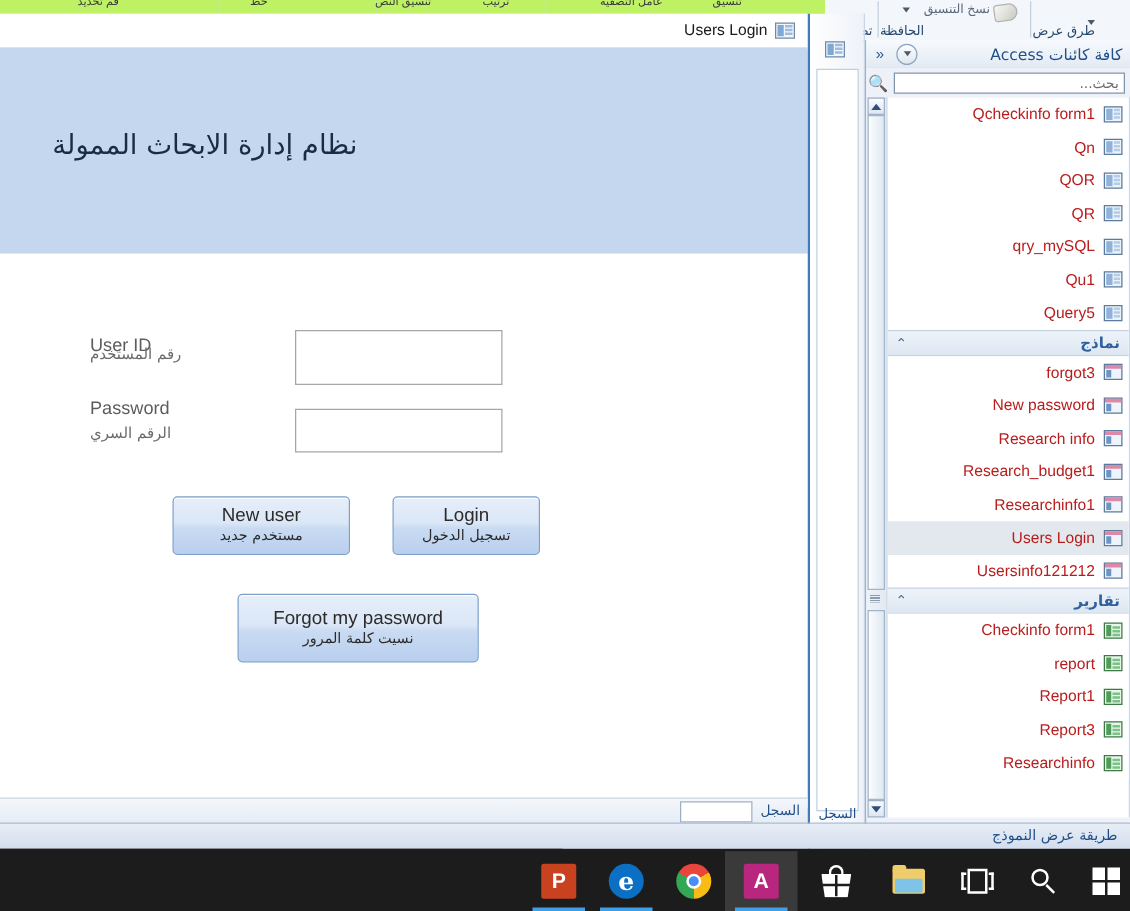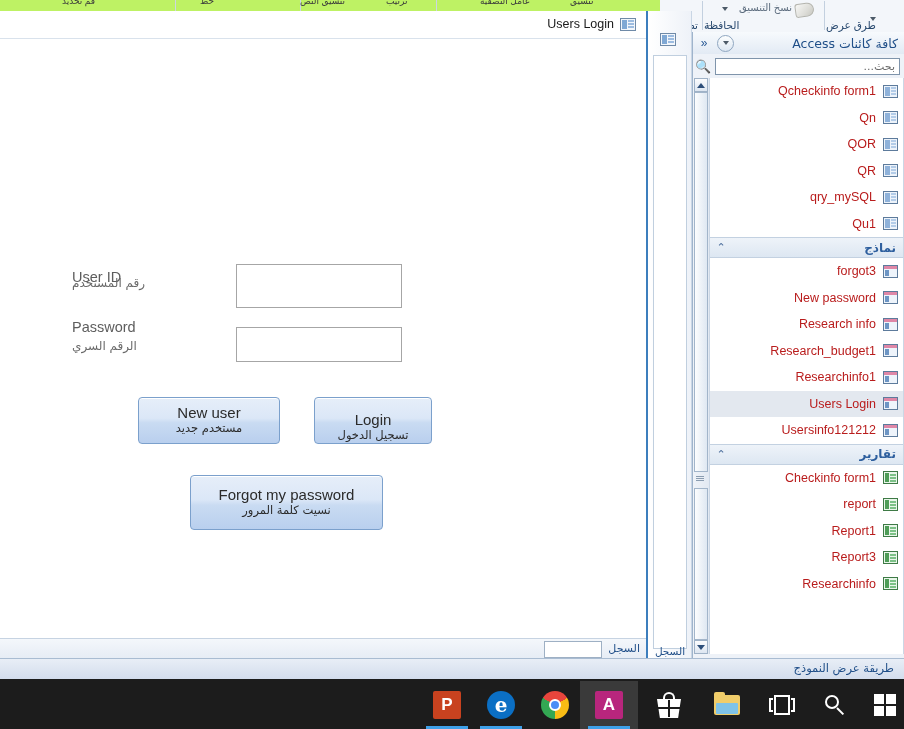--- a/index.html
+++ b/index.html
@@ -508,37 +508,40 @@
 
   <div class="formwin">
 
     <div class="doc-tabstrip">
       <div class="doc-tab">
         <span class="tabtext">Users Login</span>
         <span class="formicon"></span>
       </div>
     </div>
 
+    <div class="form-banner">
+      <div class="form-title">نظام إدارة الابحاث الممولة</div>
+    </div>
 
     <div class="form-body">
 
       <div class="fld-label-en" style="left:72px; top:66px;">User ID</div>
       <div class="fld-label-ar" style="left:72px; top:73px;">رقم  المستخدم</div>
       <input class="fld-box" style="left: 236px; top: 61px; width: 166px; height: 44px;" value="">
 
       <div class="fld-label-en" style="left:72px; top:116px;">Password</div>
       <div class="fld-label-ar" style="left:72px; top:136px;">الرقم السري</div>
       <input class="fld-box" type="password" style="left: 236px; top: 124px; width: 166px; height: 35px;" value="">
 
       <div class="btn" style="left:138px; top:194px; width:142px; height:47px;">
         <span class="b-en">New user</span>
         <span class="b-ar">مستخدم جديد</span>
       </div>
 
-      <div class="btn" style="left:314px; top:194px; width:118px; height:47px;justify-content:flex-end;">
+      <div class="btn" style="left:314px; top:194px; width:118px; height:47px;">
         <span class="b-en">Login</span>
         <span class="b-ar">تسجيل الدخول</span>
       </div>
 
       <div class="btn" style="left:190px; top:272px; width:193px; height:55px;">
         <span class="b-en">Forgot my password</span>
         <span class="b-ar">نسيت كلمة المرور</span>
       </div>
     </div>
 
@@ -603,20 +606,24 @@
             <span class="it-label">QR</span>
           </div>
           <div class="np-item">
             <span class="icon-query"></span>
             <span class="it-label">qry_mySQL</span>
           </div>
           <div class="np-item">
             <span class="icon-query"></span>
             <span class="it-label">Qu1</span>
           </div>
+          <div class="np-item">
+            <span class="icon-query"></span>
+            <span class="it-label">Query5</span>
+          </div>
         </div>
 
         <div class="grp-header">
           <div class="grp-title">نماذج</div>
           <div class="grp-chev">⌃</div>
         </div>
         <div>
           <div class="np-item">
             <span class="icon-form"></span>
             <span class="it-label">forgot3</span>

